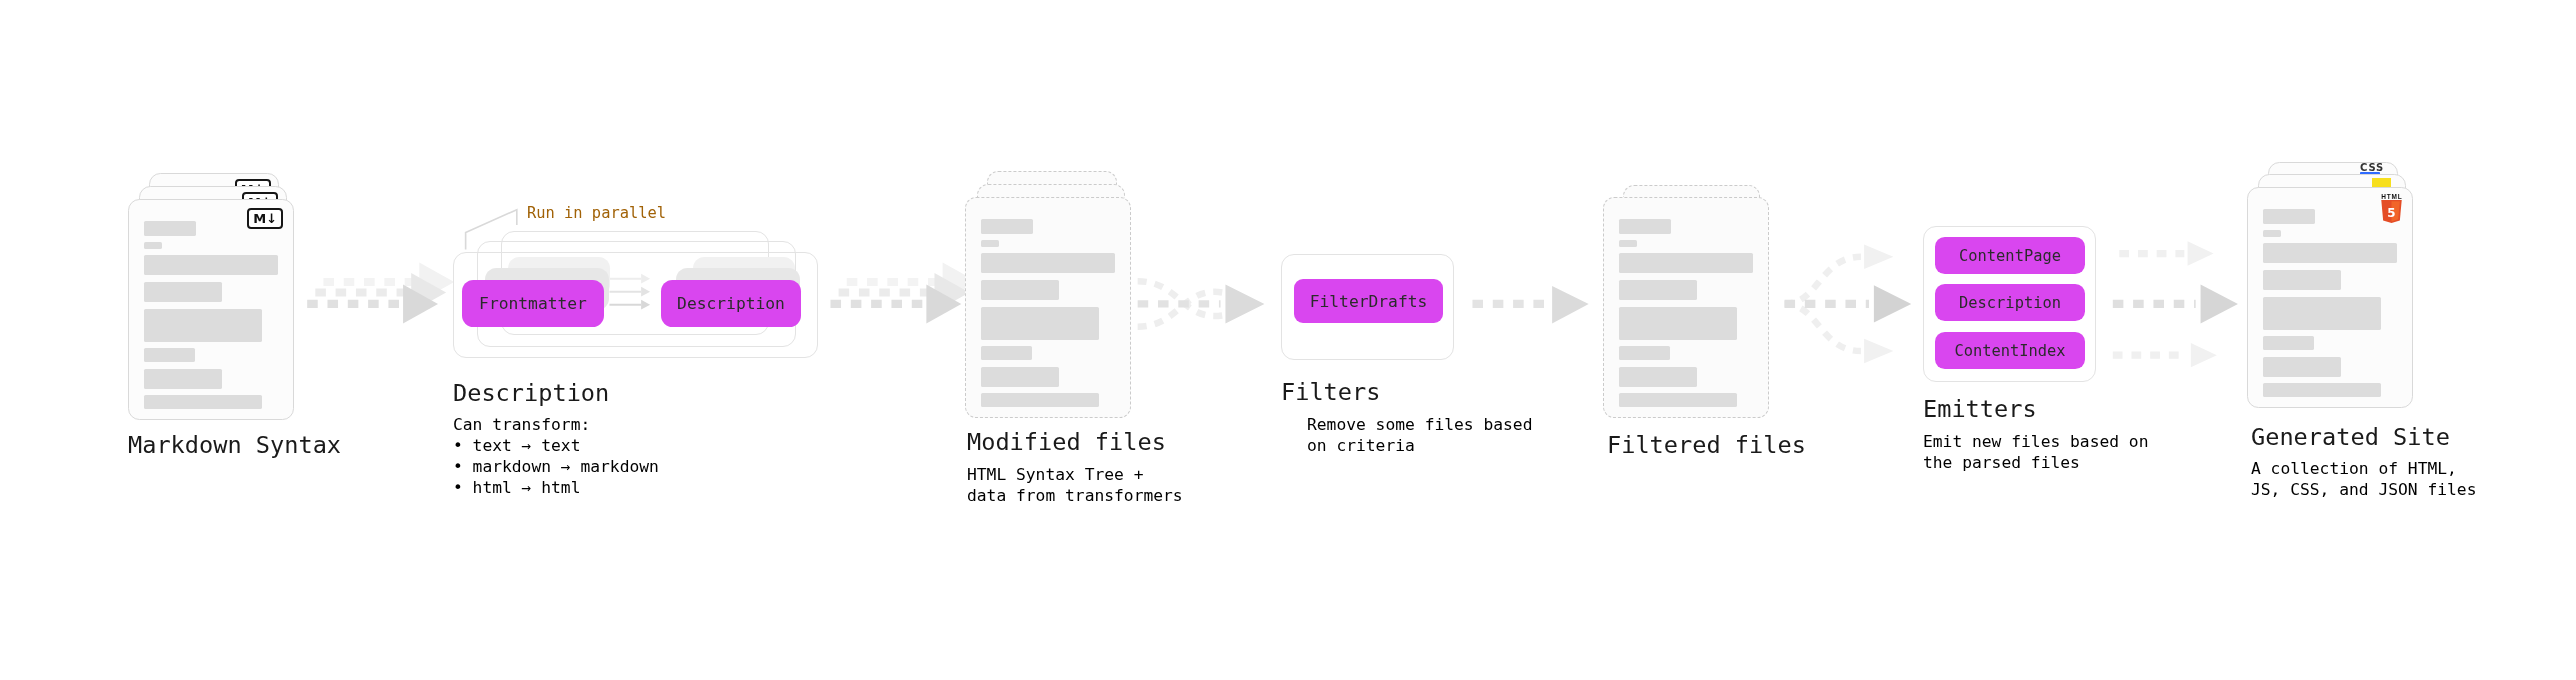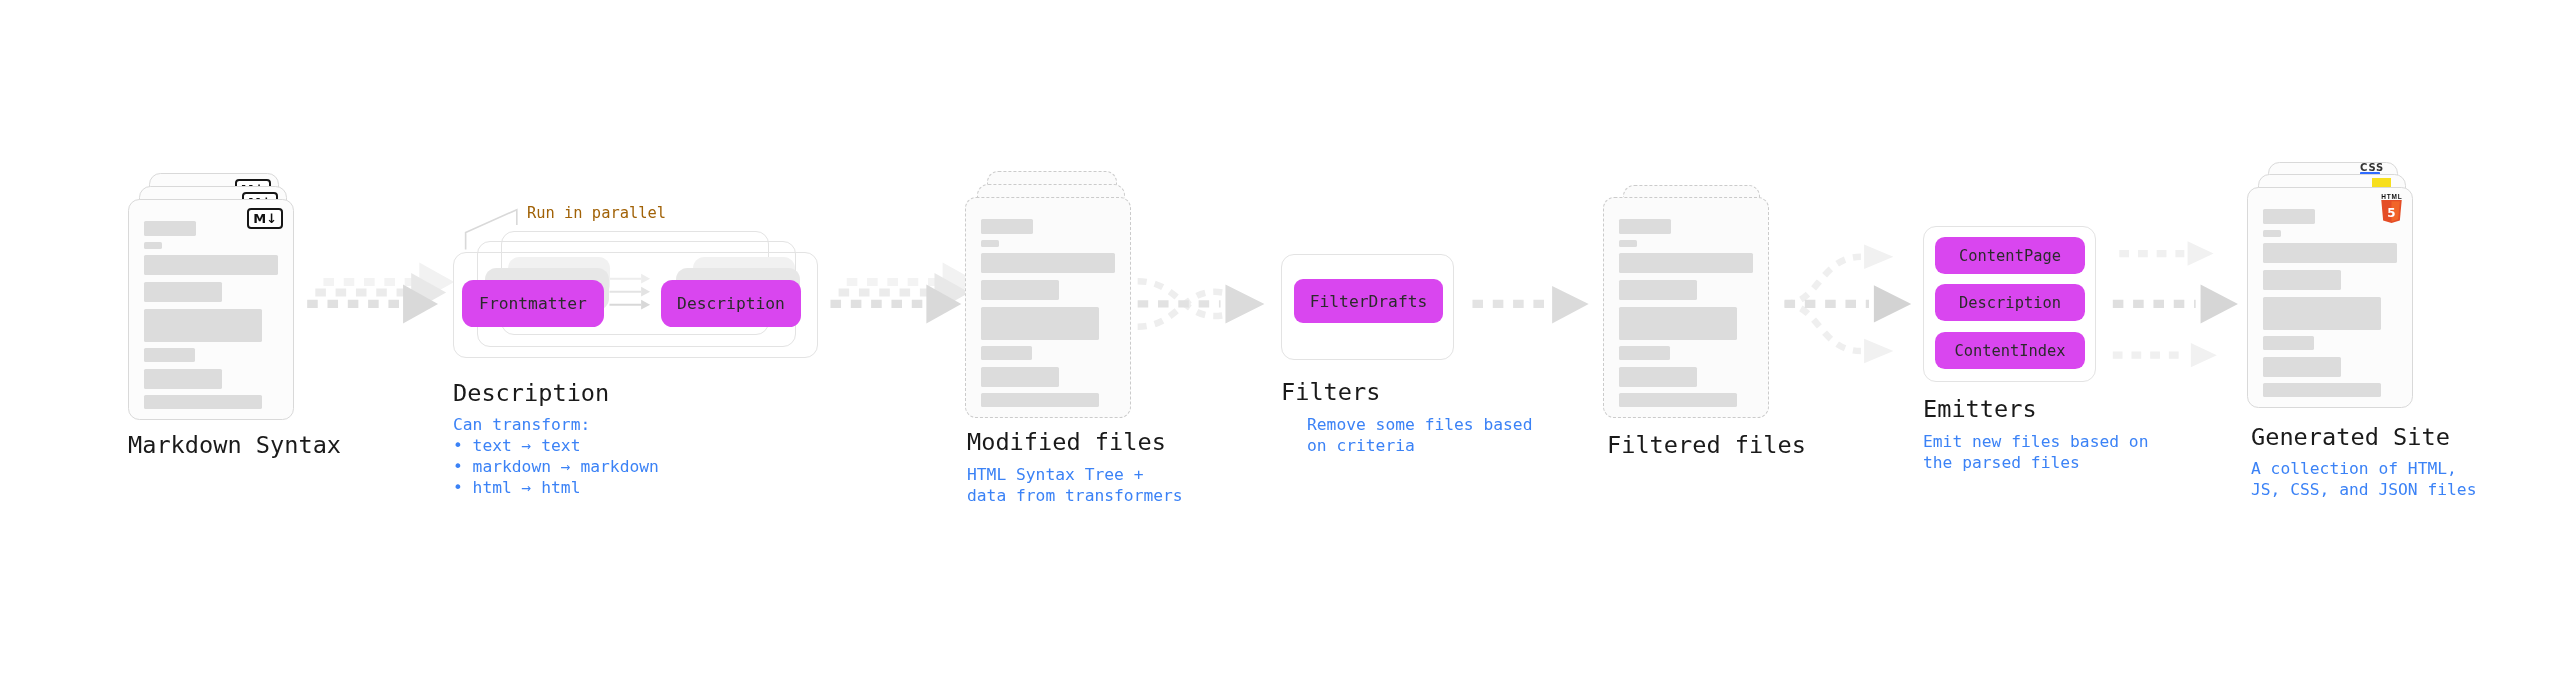--- a/index.html
+++ b/index.html
@@ -12,21 +12,21 @@
   .bar{background:#dcdcdc;border-radius:1.6px;margin-bottom:6.5px}
   .md-badge{position:absolute;background:#fff;border:2.4px solid #161616;border-radius:4.1px;
             font-family:"DejaVu Sans",sans-serif;font-weight:bold;font-size:13px;color:#111;
             padding:0 4.1px;line-height:17px;white-space:nowrap}
   .outline-box{position:absolute;border:1.6px solid #e3e3e3;border-radius:13px;background:transparent}
   .chip{position:absolute;background:#d946ef;border-radius:11.4px;display:flex;align-items:center;
         justify-content:center;font-size:16.3px;color:#2b2b2b;white-space:nowrap}
   .chip-shadow{position:absolute;border-radius:11.4px}
   .emit-chip{border-radius:9.8px;font-size:15.4px}
   .heading{position:absolute;font-size:23.6px;color:#1a1a1a;white-space:nowrap}
-  .body-text{position:absolute;font-size:16.3px;color:#3b82f6;line-height:21px;white-space:nowrap}
+  .body-text{position:absolute;font-size:16.3px;color:#000000;line-height:21px;white-space:nowrap}
   .light-note{position:absolute;font-size:15.4px;color:#a16207;white-space:nowrap}
   .html5-badge{position:absolute;width:21px;text-align:center}
   .html5-word{font-family:Liberation Sans, sans-serif;font-weight:bold;font-size:6.5px;color:#111;letter-spacing:0.8px;line-height:7.3px}
   .css-badge{position:absolute;text-align:center}
   .css-word{font-family:"DejaVu Sans",sans-serif;font-weight:bold;font-size:10px;color:#333;line-height:6.5px;letter-spacing:0.8px}
   .css-bar{width:19.5px;height:3.3px;margin-top:0.8px;border-radius:0.8px}
   .js-badge{position:absolute;width:18.7px;height:9px}
 </style>
 </head>
 <body>

